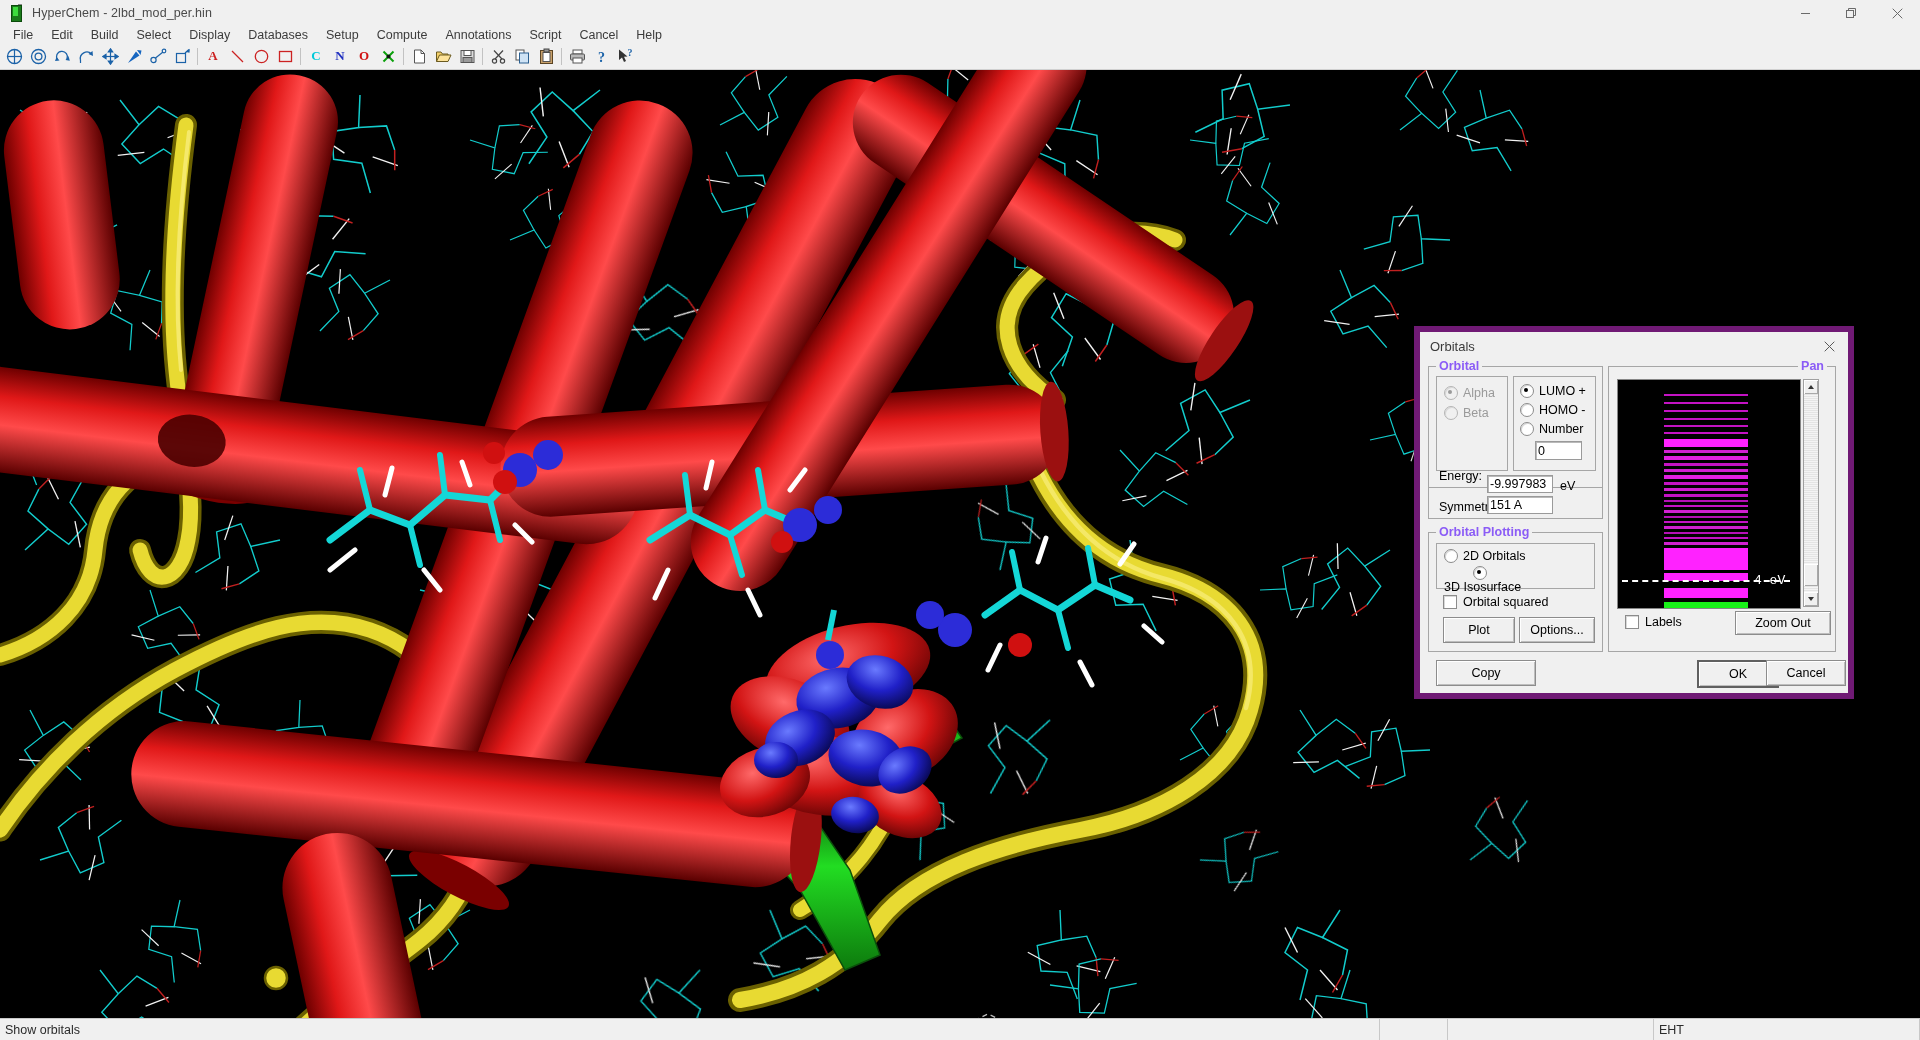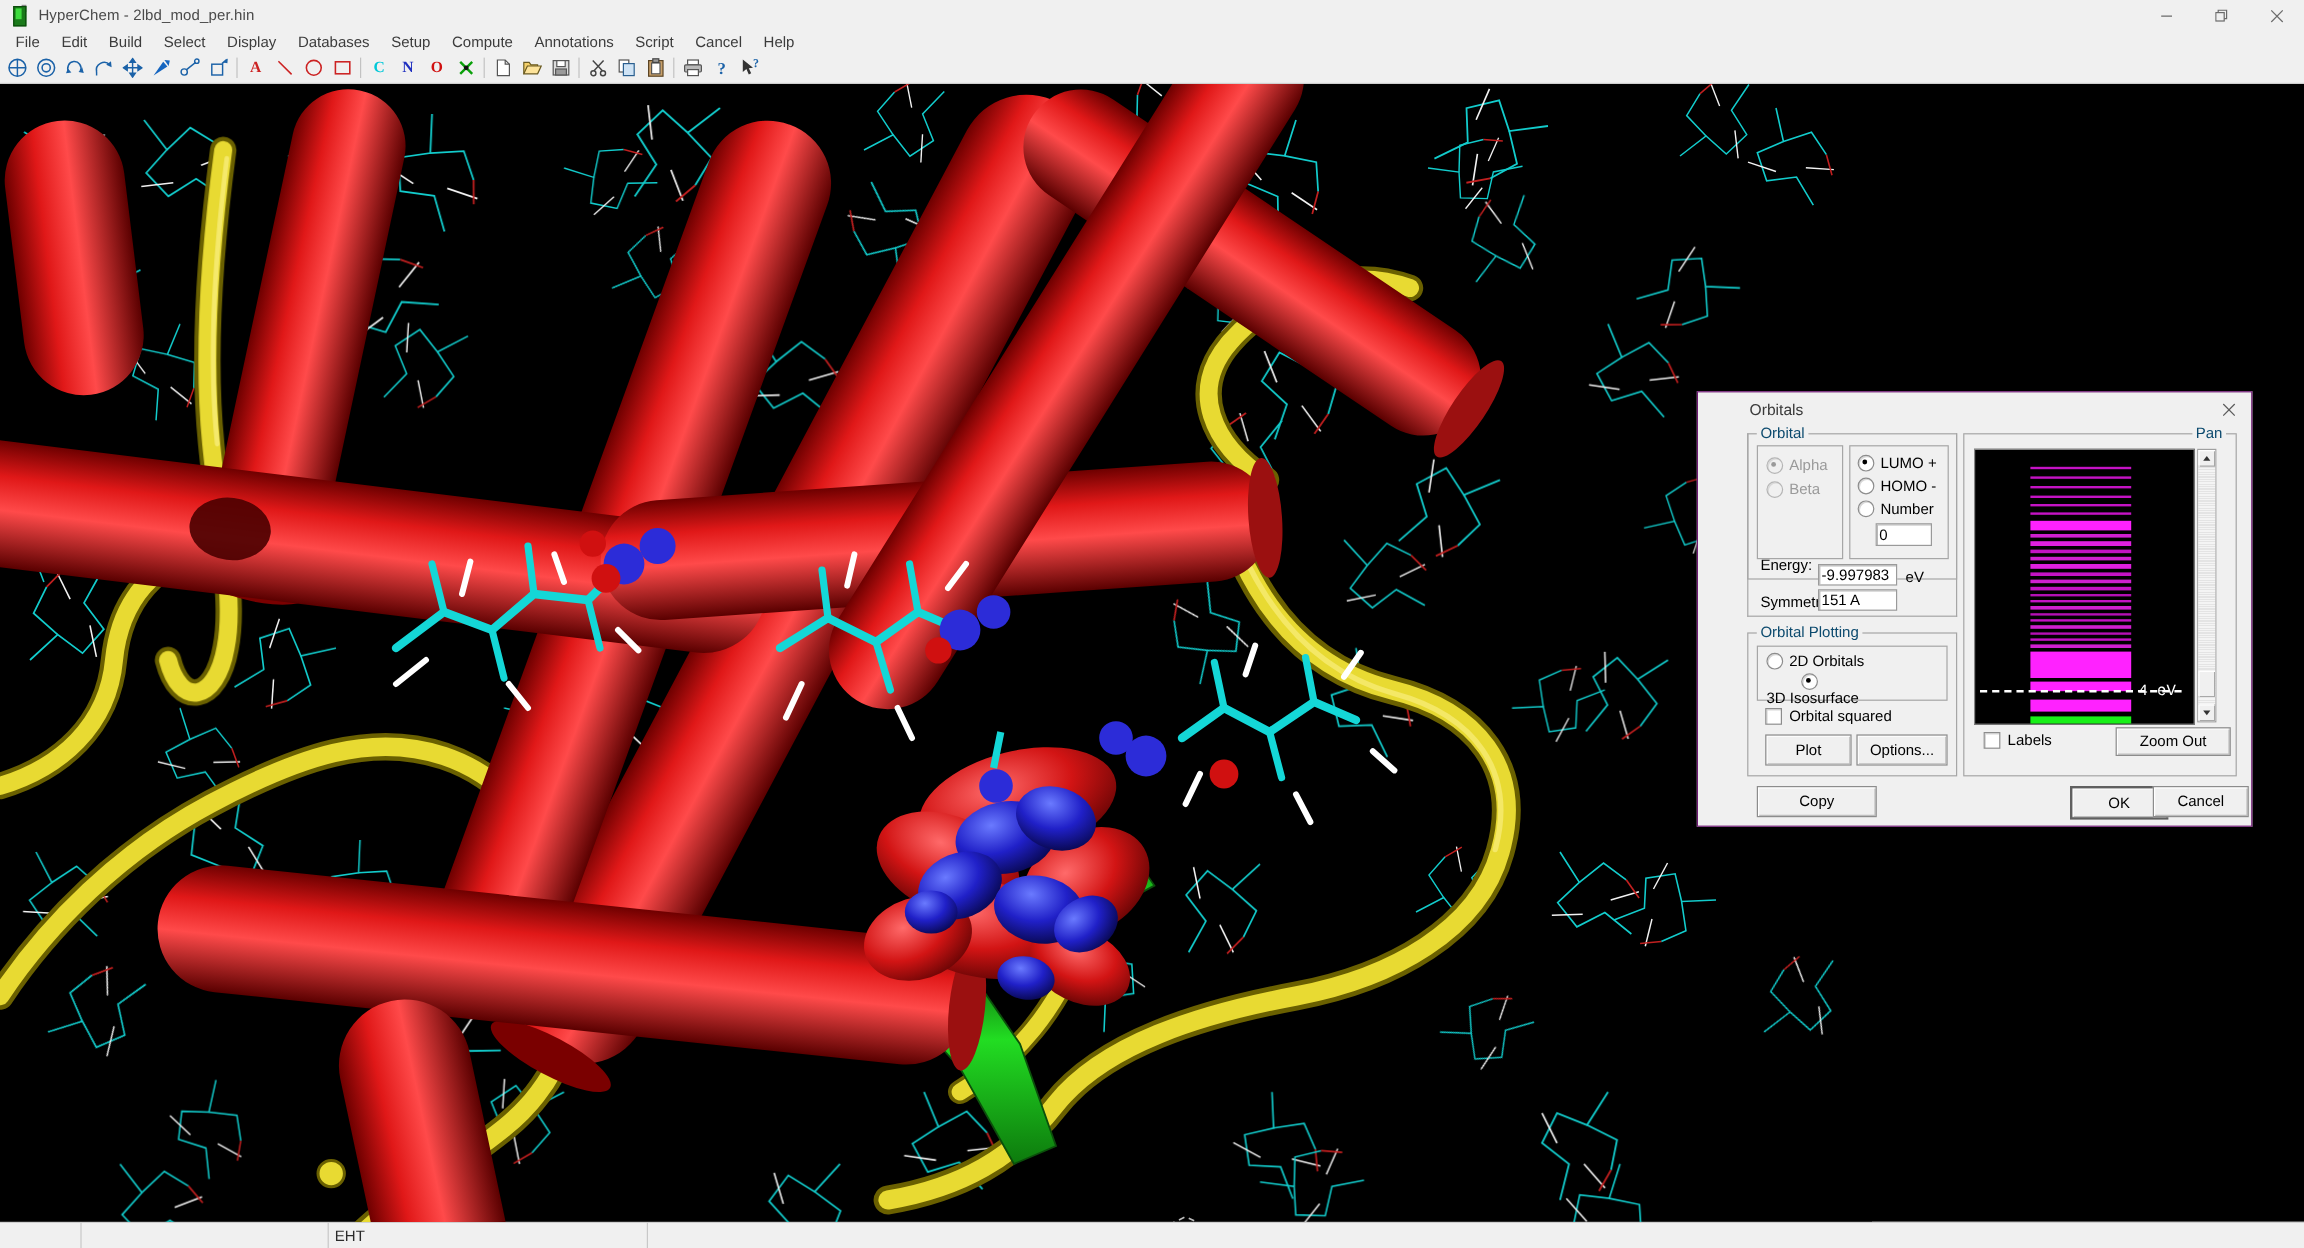--- a/index.html
+++ b/index.html
@@ -42,30 +42,30 @@
   .statusbar{height:21px;flex:0 0 auto;display:flex;align-items:stretch;background:#f0f0f0;border-top:1px solid #c8c8c8;}
   .sb-cell{border-right:1px solid #c8c8c8;display:flex;align-items:center;padding-left:5px;font-size:12.5px;color:#2b2b2b;}
   .sb-main{flex:1 1 auto;}
   .sb-s1{width:62px;}
   .sb-s2{width:200px;}
   .sb-s3{width:260px;}
 
   
   .dlg{
     position:absolute;left:1414px;top:326px;width:428px;height:361px;
-    background:#f0f0f0;border:1px solid #701a75;box-shadow:0 1px 5px rgba(0,0,0,.45);
-    font-size:12.5px;color:#000;padding-left:33px;
+    background:#f0f0f0;border:6px solid #701a75;box-shadow:0 1px 5px rgba(0,0,0,.45);
+    font-size:12.5px;color:#000;
   }
   .dlg-tb{height:28px;display:flex;align-items:center;justify-content:space-between;padding:0 2px 0 10px;}
   .dlg-title{font-size:13px;color:#3a3a3a;}
   .dlg-close{width:34px;height:24px;display:flex;align-items:center;justify-content:center;color:#5a5a5a;}
   .dlg-body{position:relative;padding:0 8px;}
 
   .grp{position:absolute;border:1px solid #a6a6a6;border-radius:0;}
-  .grp > .grp-lbl{position:absolute;top:-8px;left:7px;background:#f0f0f0;padding:0 3px;font-size:12.5px;color:#0c4a6e;}
+  .grp > .grp-lbl{position:absolute;top:-8px;left:7px;background:#f0f0f0;padding:0 3px;font-size:12.5px;color:#8b5cf6;font-weight:bold;}
 
   .inner-box{position:absolute;border:1px solid #a6a6a6;background:transparent;}
 
   .radio{display:flex;align-items:center;position:absolute;font-size:12.5px;white-space:nowrap;}
   .radio .dot{width:12px;height:12px;border-radius:50%;border:1px solid #8c8c8c;background:#fff;margin-right:5px;position:relative;flex:0 0 auto;
      box-shadow:inset 1px 1px 0 #d8d8d8;}
   .radio.on .dot::after{content:"";position:absolute;left:3px;top:3px;width:4px;height:4px;border-radius:50%;background:#000;}
   .radio.dis{color:#9a9a9a;}
   .radio.dis .dot{background:#f0f0f0;border-color:#b5b5b5;}
   .radio.dis.on .dot::after{background:#9a9a9a;}
@@ -705,20 +705,21 @@
         <ellipse cx="855" cy="745" rx="24" ry="18" fill="url(#orbB)" transform="rotate(10 855 745)"></ellipse>
         <circle cx="830" cy="585" r="14" fill="#2c2cd8"></circle>
         <path d="M828 570 L 834 540" stroke="#14d7d7" stroke-width="6"></path>
       </g>
 
       <polygon points="958,958 988,944 1018,958 1018,986 988,1000 958,986" fill="none" stroke="#bdbdbd" stroke-width="1.4" stroke-dasharray="5,4"></polygon>
     </svg>
   </div>
 
   <div class="statusbar">
+    <div class="sb-cell sb-main">Show orbitals</div>
     <div class="sb-cell sb-s1"></div>
     <div class="sb-cell sb-s2"></div>
     <div class="sb-cell sb-s3">EHT</div>
   </div>
 
   <div class="dlg">
 
     <div class="dlg-tb">
       <div class="dlg-title">Orbitals</div>
       <div class="dlg-close">

